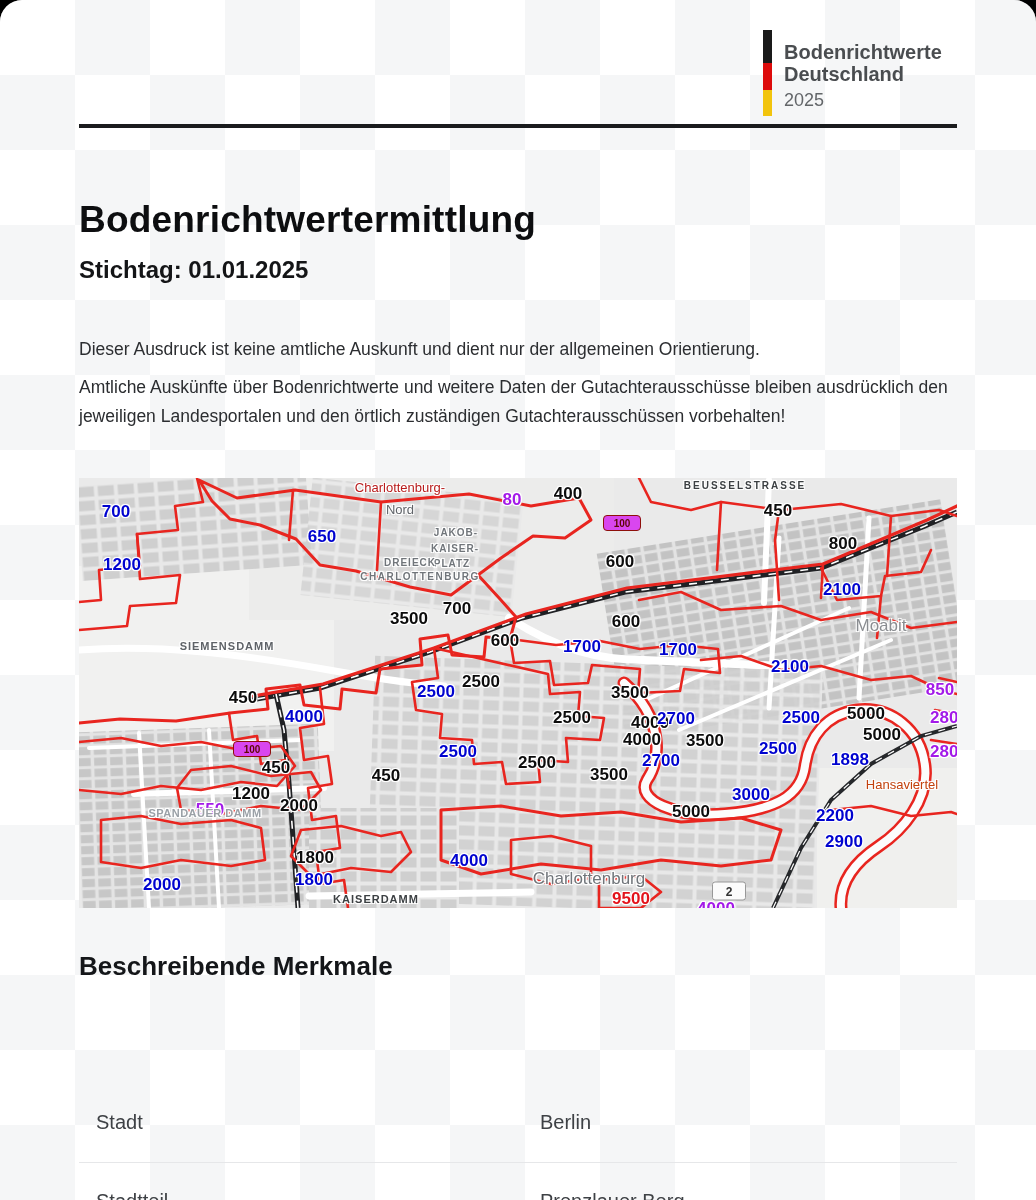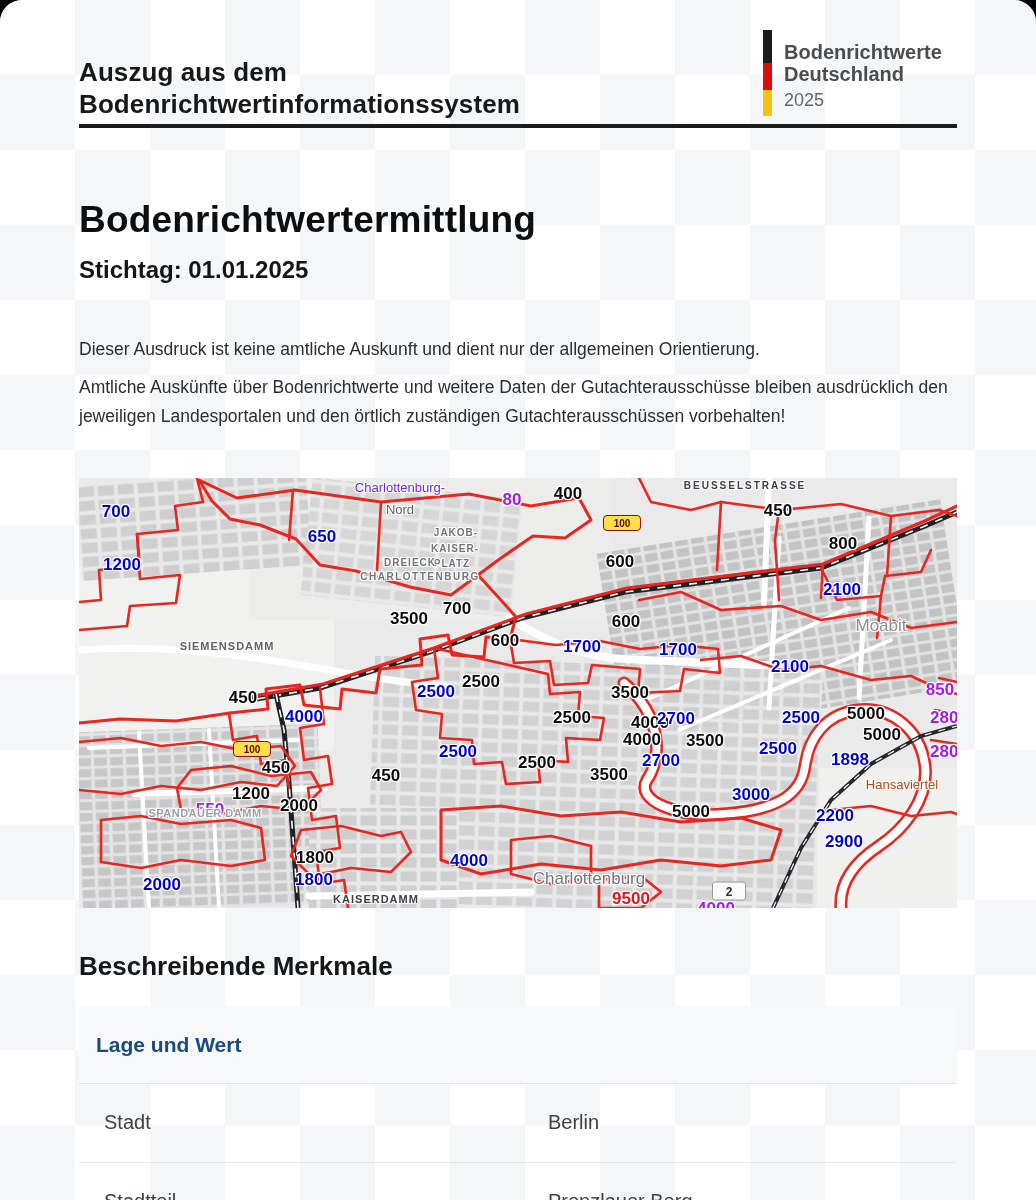--- a/index.html
+++ b/index.html
@@ -40,42 +40,38 @@
     text-shadow:-1px -1px 0 #fff, 1px -1px 0 #fff, -1px 1px 0 #fff, 1px 1px 0 #fff, 0 0 3px #fff; }
   .val { font-size:17px; }
   .val-black { color:#0c0c0c; }
   .val-blue { color:#0003cf; }
   .val-purple { color:#a31ae8; }
   .val-red { color:#e3131b; }
   .plc { font-weight:400; }
   .str { text-transform:uppercase; }
   .shield { position:absolute; transform:translate(-50%,-50%); display:flex; align-items:center; justify-content:center;
     font-weight:700; border-radius:4px; }
-  .shield-a { width:36px; height:14px; background:#fde047; border:1.5px solid #8e100a; color:#5c0703; font-size:10px; }
+  .shield-a { width:36px; height:14px; background:#d946ef; border:1.5px solid #8e100a; color:#5c0703; font-size:10px; }
   .shield-b { width:32px; height:17px; background:#fbfbfb; border:1.5px solid #989898; color:#333; font-size:12px; border-radius:3px; }
 
   
   .h2 { left:79px; top:951px; font-size:26px; font-weight:700; color:#141619; }
   .group { left:79px; top:1006px; width:878px; height:77px; background:#f7f8f9; border-bottom:1px solid #e3e4e6; display:flex; align-items:center; }
   .group-title { margin-left:17px; font-size:21px; font-weight:700; color:#1b4a7c; }
   .trow { left:79px; width:878px; height:79px; border-bottom:1px solid #e6e7e9; display:flex; align-items:center; background:transparent; }
   .trow-1 { top:1083px; }
   .trow-2 { top:1162px; }
-  .trow .lab { margin-left:25px; width:444px; font-size:20px; color:#3e4145; }
+  .trow .lab { margin-left:17px; width:444px; font-size:20px; color:#3e4145; }
   .trow .valc { font-size:20px; color:#3e4145; }
 </style>
 </head>
 <body>
 
 <div class="page">
 
-  <div class="abs header-title">
-    <div>Auszug aus dem</div>
-    <div>Bodenrichtwertinformationssystem</div>
-  </div>
 
   <div class="abs logo">
     <div class="logo-stripe">
       <i id="flag-black" style="height: 33px; background: rgb(26, 26, 26);"></i>
       <i id="flag-red" style="height: 27px; background: rgb(221, 11, 11);"></i>
       <i id="flag-gold" style="height: 26px; background: rgb(242, 196, 13);"></i>
     </div>
     <div class="logo-text">
       <div class="logo-l1">Bodenrichtwerte</div>
       <div class="logo-l2">Deutschland</div>
@@ -219,21 +215,21 @@
         <div class="map-label val val-blue" style="left: 235px; top: 402px;">1800</div>
         <div class="map-label val val-blue" style="left: 83px; top: 407px;">2000</div>
         <div class="map-label val val-blue" style="left: 390px; top: 383px;">4000</div>
         <div class="map-label val val-purple" style="left: 433px; top: 22px;">80</div>
         <div class="map-label val val-purple" style="left: 131px; top: 332px;">550</div>
         <div class="map-label val val-purple" style="left: 861px; top: 212px;">850</div>
         <div class="map-label val val-purple" style="left: 870px; top: 240px;">2800</div>
         <div class="map-label val val-purple" style="left: 870px; top: 274px;">2800</div>
         <div class="map-label val val-purple" style="left: 637px; top: 431px;">4000</div>
         <div class="map-label val val-red" style="left: 552px; top: 421px;">9500</div>
-        <div class="map-label plc" style="font-size: 13px; color: #6d28d9; left: 321px; top: 9px;">Charlottenburg-</div>
+        <div class="map-label plc" style="font-size: 13px; color: #b91c1c; left: 321px; top: 9px;">Charlottenburg-</div>
         <div class="map-label plc" style="font-size: 13px; color: rgb(95, 99, 104); left: 321px; top: 31px;">Nord</div>
         <div class="map-label plc" style="font-size: 17px; color: rgb(138, 141, 145); left: 802px; top: 148px;">Moabit</div>
         <div class="map-label plc" style="font-size: 13px; color: #c2410c; left: 823px; top: 306px;">Hansaviertel</div>
         <div class="map-label plc" style="font-size: 17px; color: rgb(112, 117, 122); left: 510px; top: 401px;">Charlottenburg</div>
         <div class="map-label str" style="font-size: 10px; letter-spacing: 2px; color: rgb(60, 64, 67); left: 666px; top: 7px;">BEUSSELSTRASSE</div>
         <div class="map-label str" style="font-size: 10px; letter-spacing: 1px; color: rgb(112, 117, 122); left: 377px; top: 54px;">JAKOB-</div>
         <div class="map-label str" style="font-size: 10px; letter-spacing: 1px; color: rgb(112, 117, 122); left: 376px; top: 70px;">KAISER-</div>
         <div class="map-label str" style="font-size: 10px; letter-spacing: 1px; color: rgb(112, 117, 122); left: 373px; top: 85px;">PLATZ</div>
         <div class="map-label str" style="font-size: 10px; letter-spacing: 1px; color: rgb(112, 117, 122); left: 331px; top: 84px;">DREIECK</div>
         <div class="map-label str" style="font-size: 10px; letter-spacing: 1.5px; color: rgb(112, 117, 122); left: 341px; top: 98px;">CHARLOTTENBURG</div>
@@ -241,23 +237,20 @@
         <div class="map-label str" style="font-size: 11px; letter-spacing: 0.5px; color: rgb(154, 160, 166); left: 126px; top: 335px;">SPANDAUER DAMM</div>
         <div class="map-label str" style="font-size: 11px; letter-spacing: 1px; color: rgb(60, 64, 67); left: 297px; top: 421px;">KAISERDAMM</div>
         <div class="shield shield-a" style="left: 543px; top: 45px;">100</div>
         <div class="shield shield-a" style="left: 173px; top: 271px;">100</div>
         <div class="shield shield-b" style="left: 650px; top: 413px;">2</div>
       </div>
   </div>
 
   <div class="abs h2">Beschreibende Merkmale</div>
 
-  <div class="abs group">
-    <div class="group-title">Lage und Wert</div>
-  </div>
 
   <div class="abs trow trow-1">
     <div class="lab">Stadt</div>
     <div class="valc">Berlin</div>
   </div>
   <div class="abs trow trow-2">
     <div class="lab">Stadtteil</div>
     <div class="valc">Prenzlauer Berg</div>
   </div>
 

